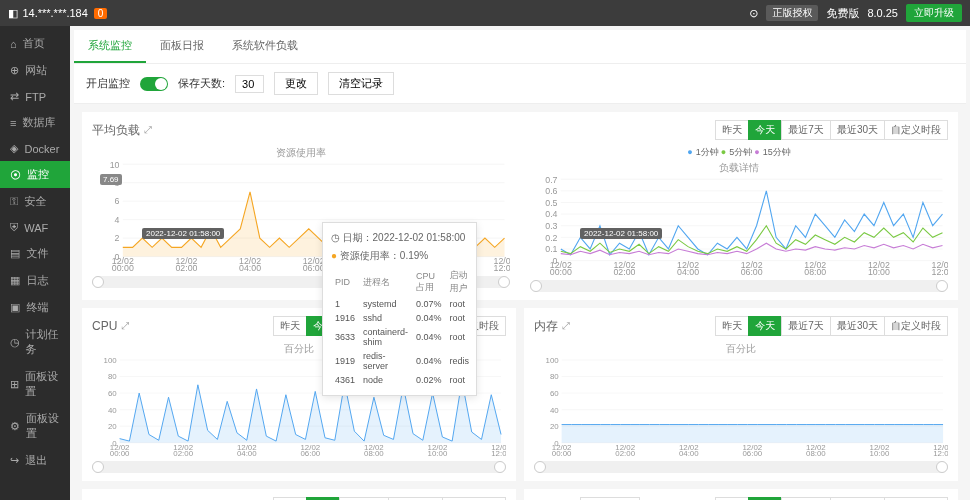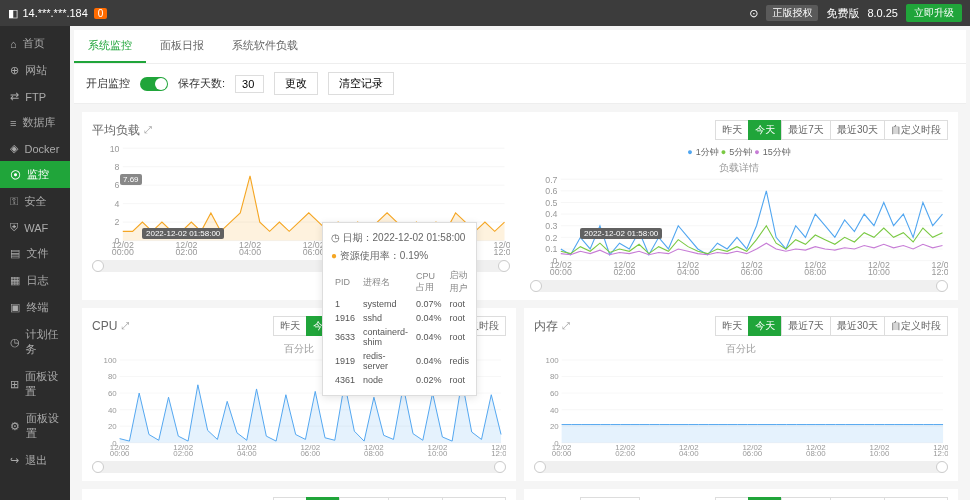--- a/index.html
+++ b/index.html
@@ -161,20 +161,21 @@
           <div class="range">
             <span>昨天</span>
             <span class="active">今天</span>
             <span>最近7天</span>
             <span>最近30天</span>
             <span>自定义时段</span>
           </div>
         </div>
         <div class="two-charts">
           <div class="chart-wrap">
+            <div class="chart-title">资源使用率</div>
             <svg class="chart" viewBox="0 0 380 100" id="ch0">
                 <line class="grid-line" x1="28" y1="86" x2="375" y2="86"></line>
                 <text class="axis-text" x="25" y="89" text-anchor="end">0</text>
                 <line class="grid-line" x1="28" y1="69.2" x2="375" y2="69.2"></line>
                 <text class="axis-text" x="25" y="72.2" text-anchor="end">2</text>
                 <line class="grid-line" x1="28" y1="52.4" x2="375" y2="52.4"></line>
                 <text class="axis-text" x="25" y="55.4" text-anchor="end">4</text>
                 <line class="grid-line" x1="28" y1="35.6" x2="375" y2="35.6"></line>
                 <text class="axis-text" x="25" y="38.6" text-anchor="end">6</text>
                 <line class="grid-line" x1="28" y1="18.799999999999997" x2="375" y2="18.799999999999997"></line>
@@ -191,21 +192,21 @@
                 <text class="axis-text" x="201.5" y="99" text-anchor="middle">06:00</text>
                 <text class="axis-text" x="259.3333333333333" y="93" text-anchor="middle">12/02</text>
                 <text class="axis-text" x="259.3333333333333" y="99" text-anchor="middle">08:00</text>
                 <text class="axis-text" x="317.1666666666667" y="93" text-anchor="middle">12/02</text>
                 <text class="axis-text" x="317.1666666666667" y="99" text-anchor="middle">10:00</text>
                 <text class="axis-text" x="375" y="93" text-anchor="middle">12/02</text>
                 <text class="axis-text" x="375" y="99" text-anchor="middle">12:00</text>
                 <path d="M28,86L28,77.6L36.8974358974359,77.6L45.794871794871796,69.2L54.69230769230769,77.6L63.58974358974359,69.2L72.48717948717947,77.6L81.38461538461539,77.6L90.28205128205128,69.2L99.17948717948718,77.6L108.07692307692308,60.8L116.97435897435896,77.6L125.87179487179488,69.2L134.76923076923077,60.8L143.66666666666666,27.200000000000003L152.56410256410257,69.2L161.46153846153848,77.6L170.35897435897436,69.2L179.25641025641025,77.6L188.15384615384616,69.2L197.05128205128204,60.8L205.94871794871793,69.2L214.84615384615384,77.6L223.74358974358975,69.2L232.64102564102564,77.6L241.53846153846155,69.2L250.43589743589746,77.6L259.3333333333333,69.2L268.2307692307692,60.8L277.12820512820514,69.2L286.02564102564105,77.6L294.92307692307696,69.2L303.8205128205128,77.6L312.71794871794873,69.2L321.6153846153846,77.6L330.5128205128205,60.8L339.4102564102564,69.2L348.3076923076923,77.6L357.2051282051282,69.2L366.1025641025641,77.6L375,69.2L375,86Z" fill="#f5a623" fill-opacity="0.15"></path>
                 <path d="M28,77.6L36.8974358974359,77.6L45.794871794871796,69.2L54.69230769230769,77.6L63.58974358974359,69.2L72.48717948717947,77.6L81.38461538461539,77.6L90.28205128205128,69.2L99.17948717948718,77.6L108.07692307692308,60.8L116.97435897435896,77.6L125.87179487179488,69.2L134.76923076923077,60.8L143.66666666666666,27.200000000000003L152.56410256410257,69.2L161.46153846153848,77.6L170.35897435897436,69.2L179.25641025641025,77.6L188.15384615384616,69.2L197.05128205128204,60.8L205.94871794871793,69.2L214.84615384615384,77.6L223.74358974358975,69.2L232.64102564102564,77.6L241.53846153846155,69.2L250.43589743589746,77.6L259.3333333333333,69.2L268.2307692307692,60.8L277.12820512820514,69.2L286.02564102564105,77.6L294.92307692307696,69.2L303.8205128205128,77.6L312.71794871794873,69.2L321.6153846153846,77.6L330.5128205128205,60.8L339.4102564102564,69.2L348.3076923076923,77.6L357.2051282051282,69.2L366.1025641025641,77.6L375,69.2" stroke="#f5a623" stroke-width="1" fill="none"></path>
               </svg>
-            <div class="val-badge" style="left:28px;top:28px">7.69</div>
+            <div class="val-badge" style="left:8px;top:28px">7.69</div>
             <div class="ts-badge" style="left:50px;top:82px">2022-12-02 01:58:00</div>
             <div class="slider"></div>
           </div>
           <div class="chart-wrap">
             <div class="legend">
               <span class="lg-1">1分钟</span>
               <span class="lg-2">5分钟</span>
               <span class="lg-3">15分钟</span>
             </div>
             <div class="chart-title">负载详情</div>

